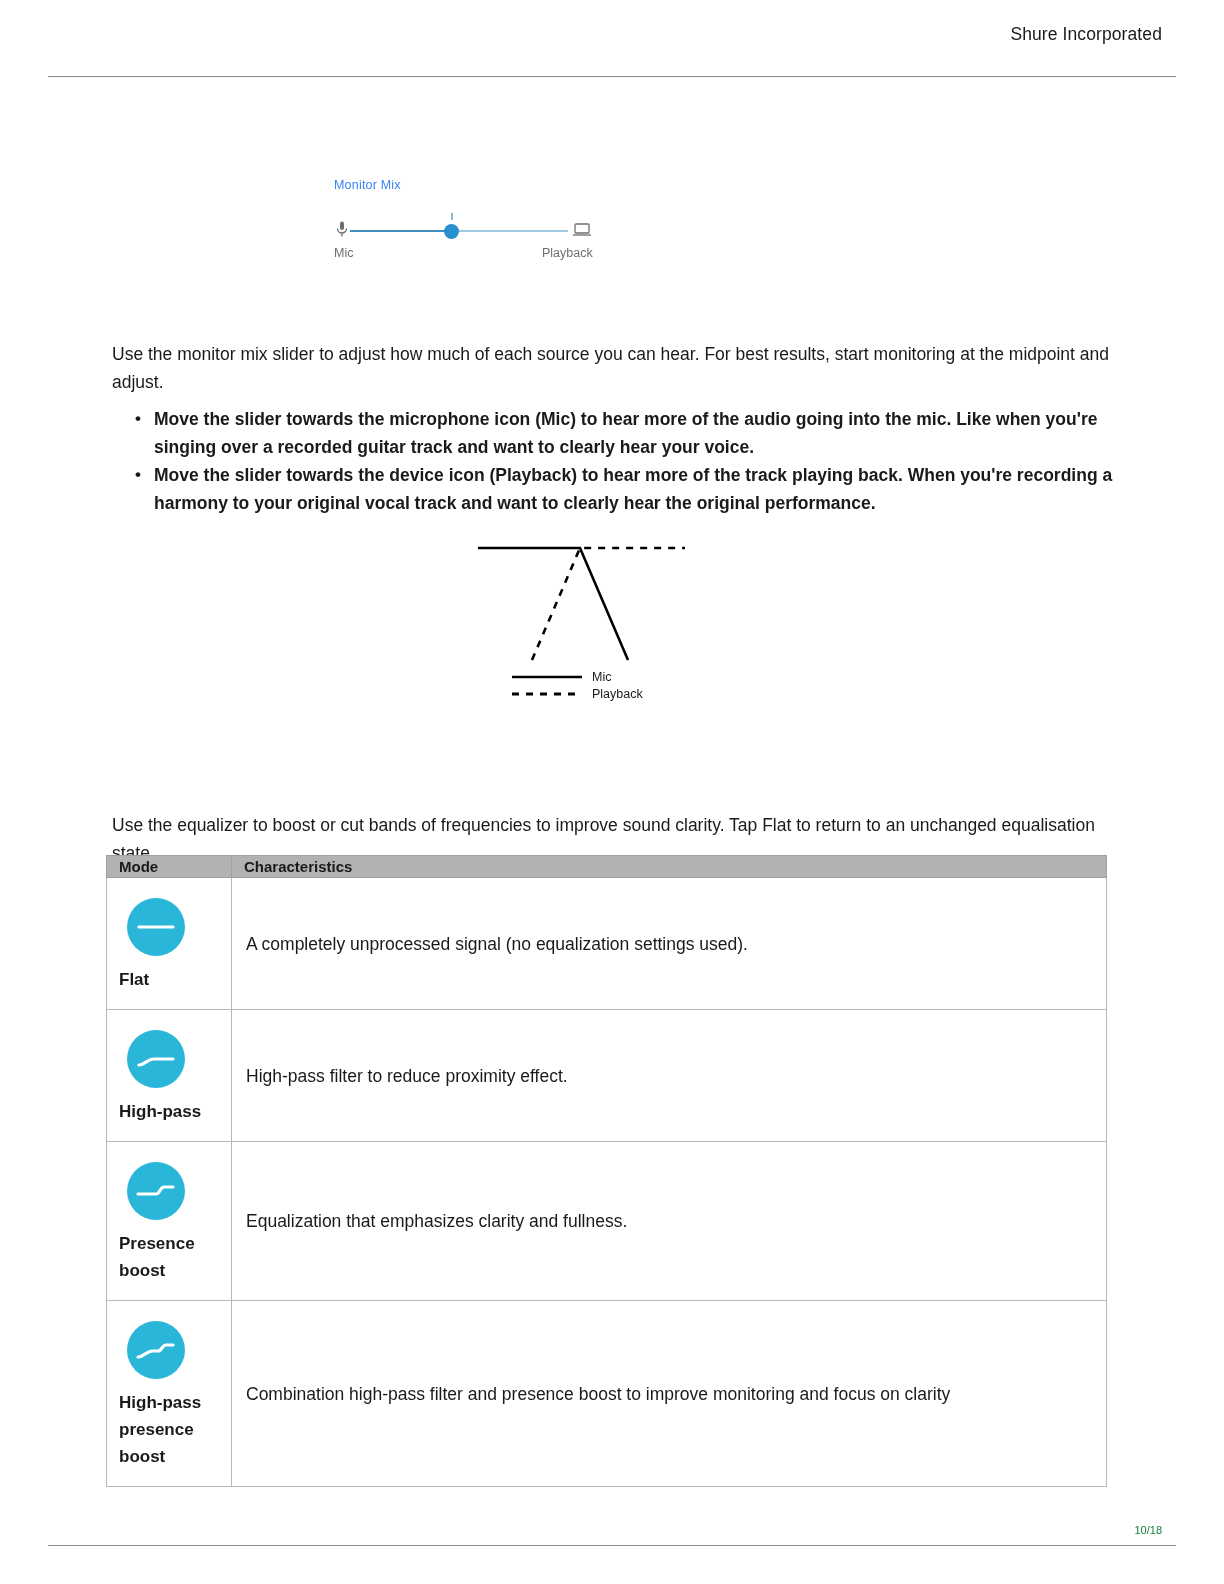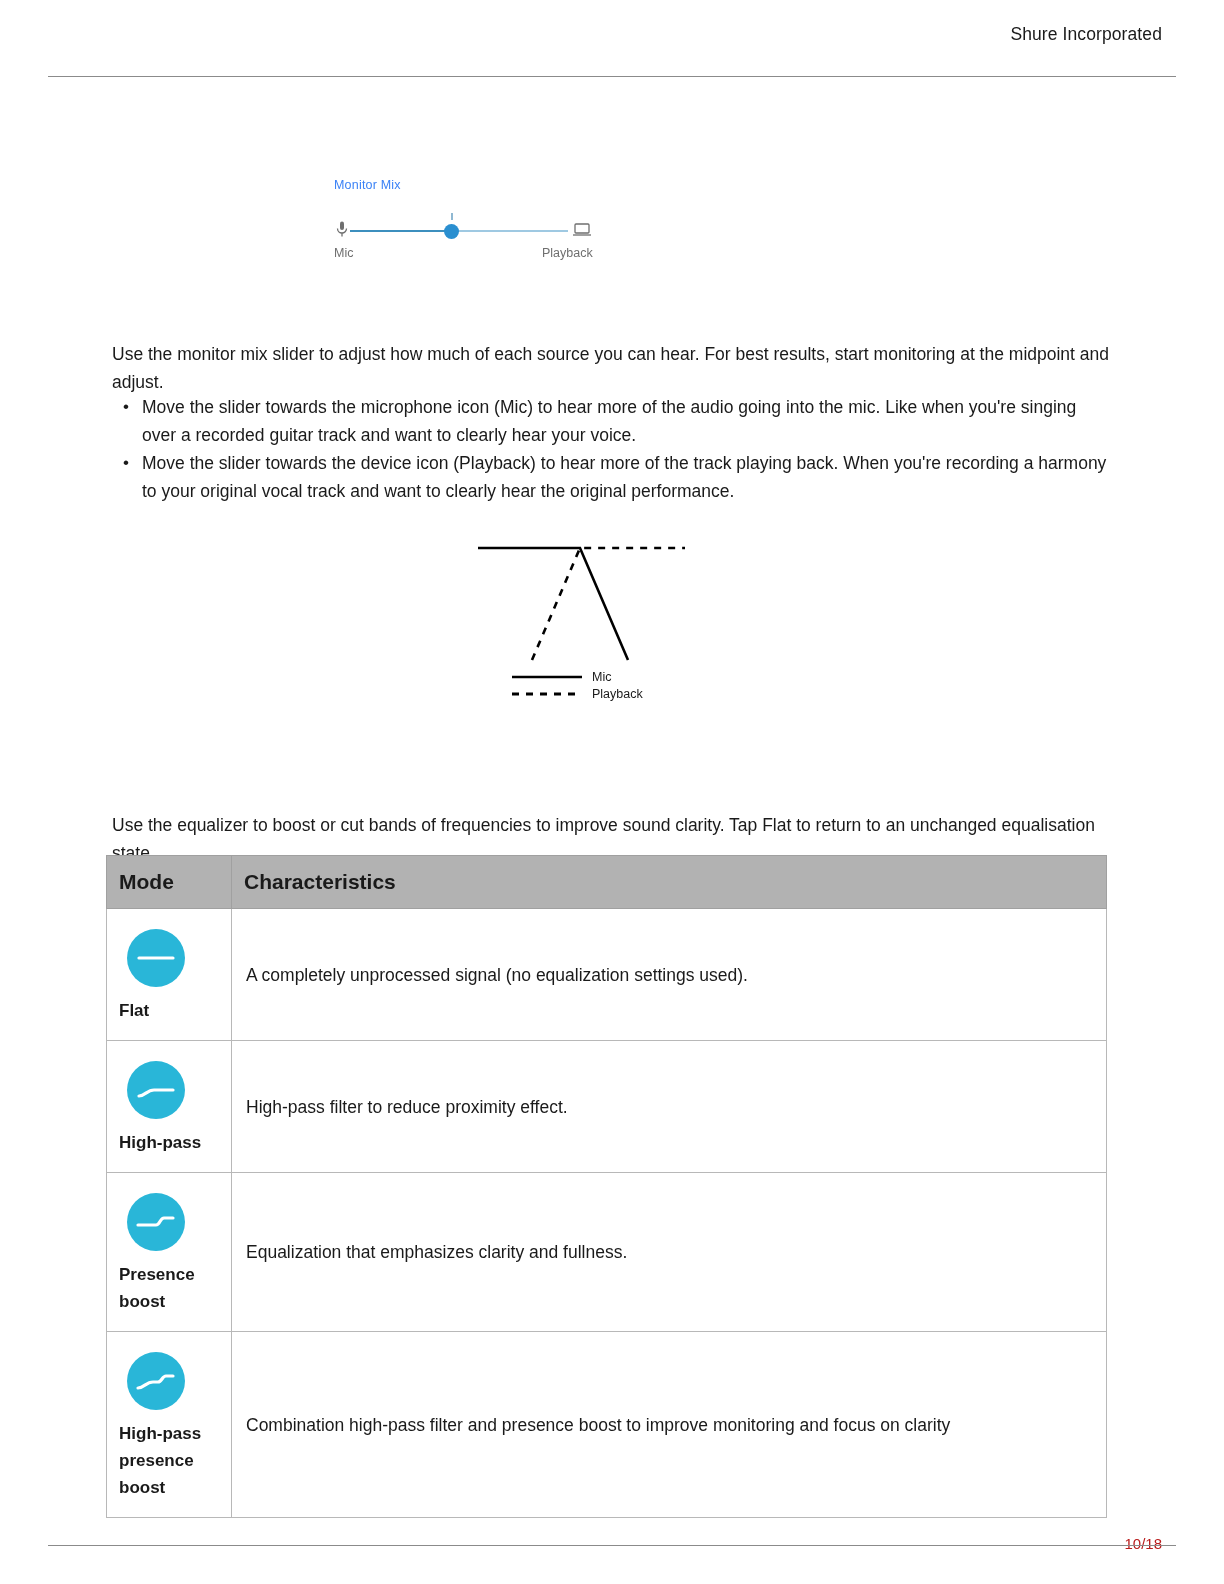--- a/index.html
+++ b/index.html
@@ -135,23 +135,24 @@
     color: #1a1a1a;
   }
   .para.intro { top: 322px; }
   .para.eq    { top: 793px; }
 
   .bullets {
     position: absolute;
     left: 106px;
     top: 393px;
     width: 1002px;
-    margin: 0;
+    margin: 12px;
     padding: 0;
     list-style: none;
+    font-weight: bold;
   }
   .bullets li {
     position: relative;
     padding-left: 36px;
     font-size: 17.5px;
     line-height: 28px;
     color: #1a1a1a;
   }
   .bullets li::before {
     content: "\2022";
@@ -181,23 +182,23 @@
     table-layout: fixed;
   }
   .eq-table th, .eq-table td {
     border: 1px solid #b8b8b8;
     text-align: left;
     vertical-align: middle;
   }
   .eq-table thead th {
     background: #b2b2b2;
     color: #1a1a1a;
-    font-size: 21px;
+    font-size: 15px;
     font-weight: bold;
-    padding: 14px 12px;
+    padding: 2px 12px;
     border-color: #a0a0a0;
   }
   .eq-table thead th.col-mode { width: 100px; }
   .col-mode-cell {
     width: 100px;
     padding: 14px 8px 16px 12px;
     vertical-align: top;
   }
   .col-char-cell {
     padding: 12px 14px;
@@ -224,23 +225,23 @@
   
   .page-footer {
     position: absolute;
     left: 0; right: 0;
     bottom: 0;
     height: 96px;
   }
   .footer-num {
     position: absolute;
     right: 62px;
-    bottom: 32px;
-    font-size: 15px;
-    color: #b91c1c;
+    bottom: 48px;
+    font-size: 11px;
+    color: #15803d;
   }
   .footer-rule {
     position: absolute;
     left: 48px;
     right: 48px;
     bottom: 38px;
     height: 1px;
     background: #8b8b8b;
   }
 </style>

